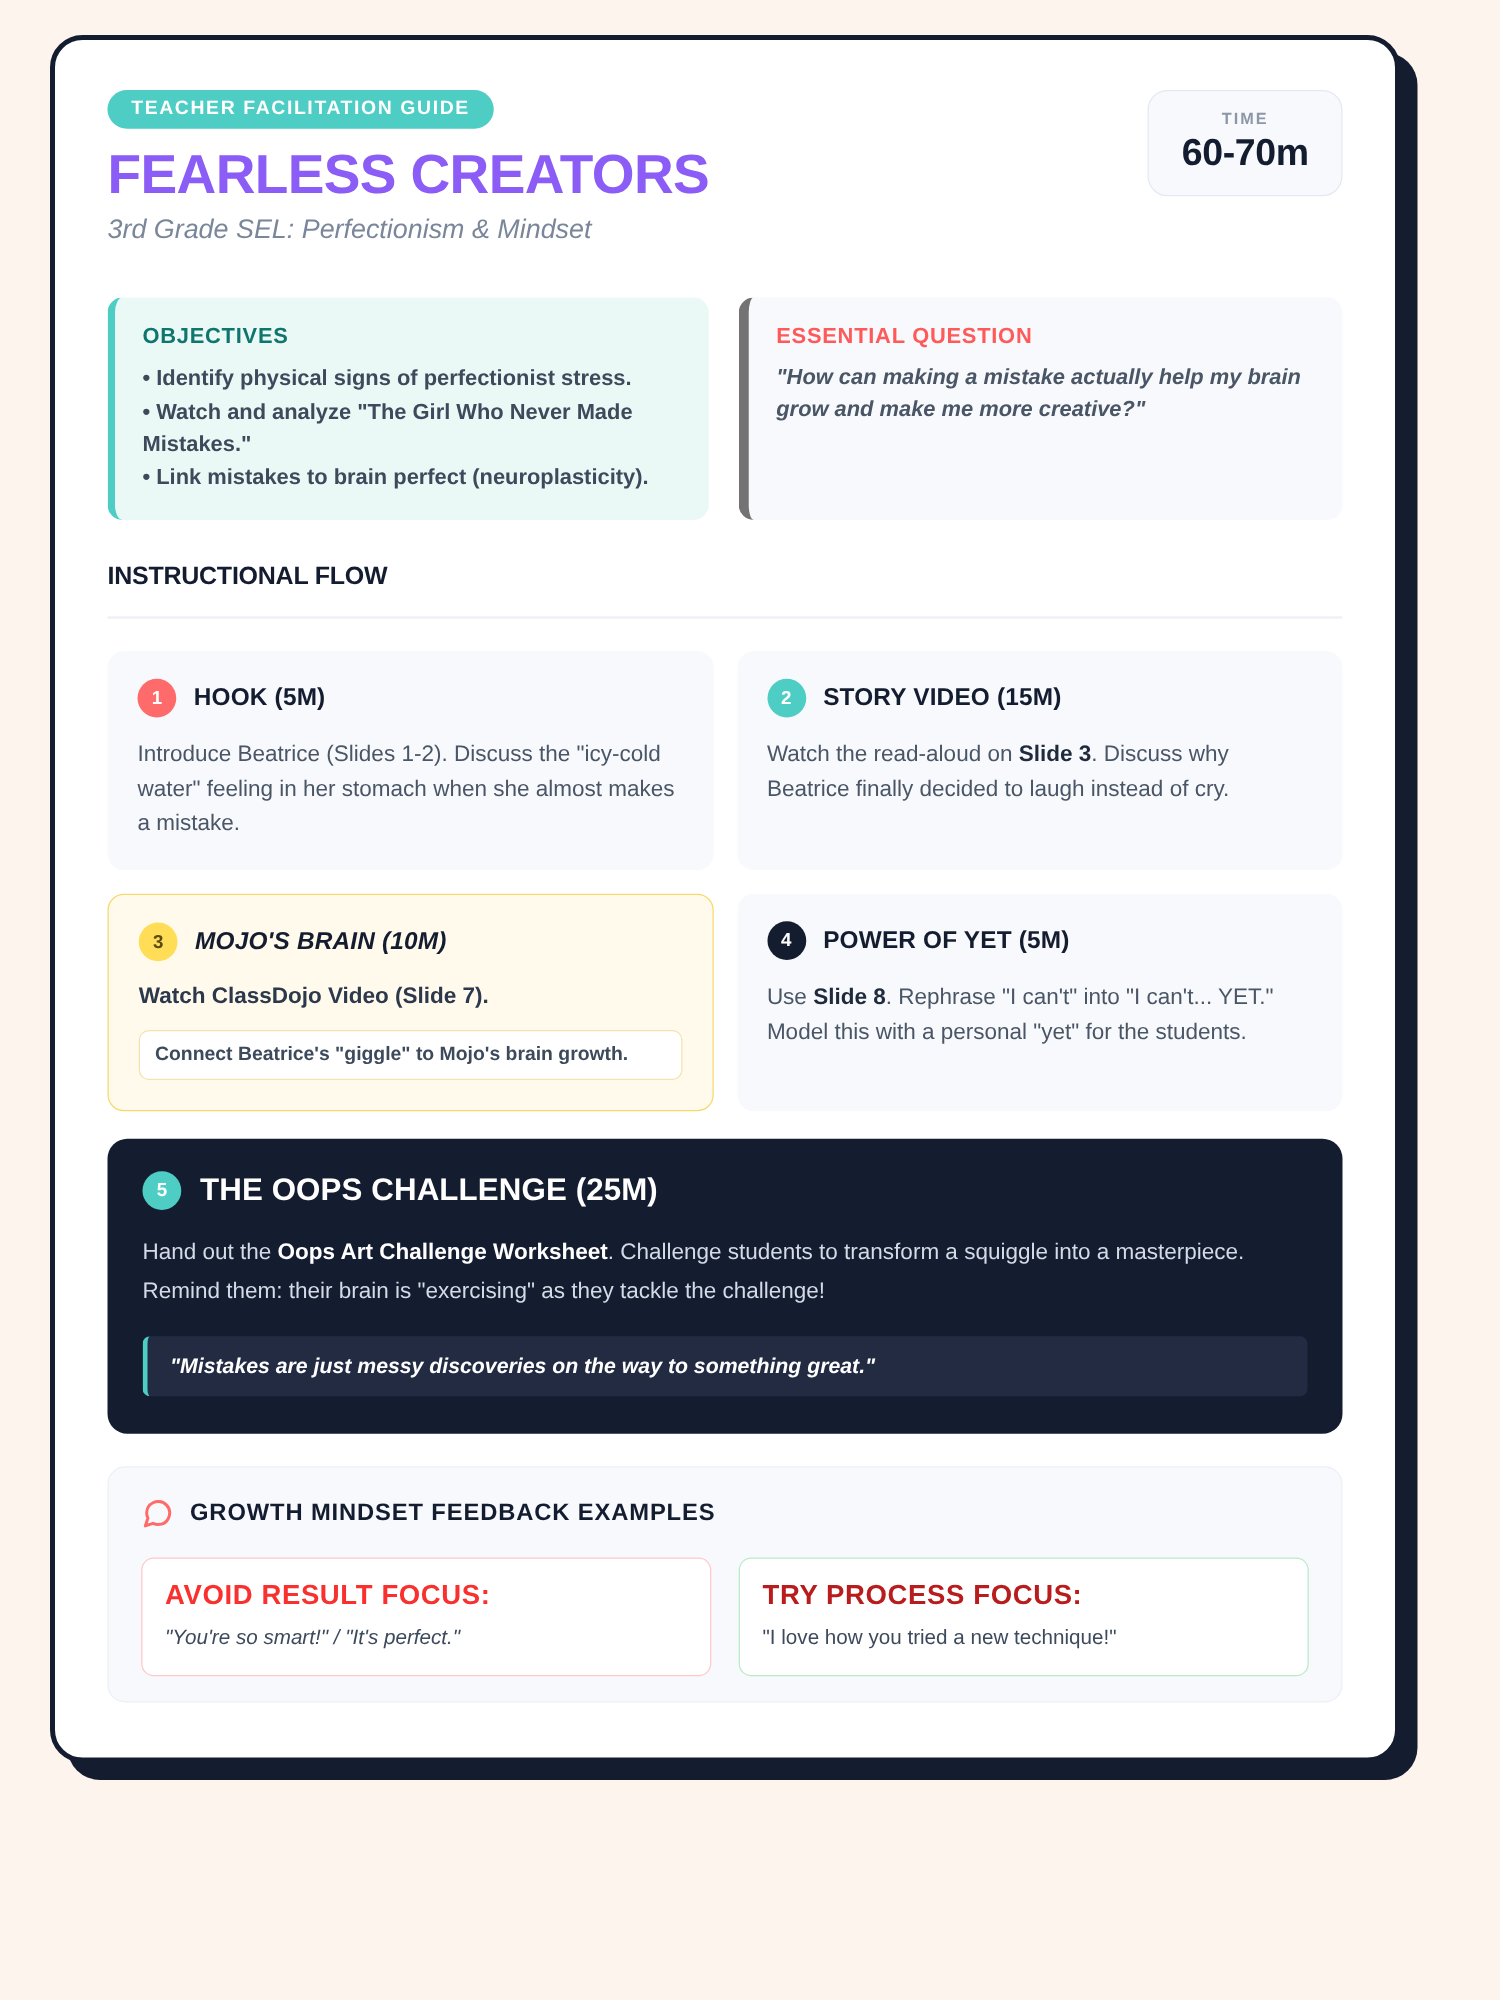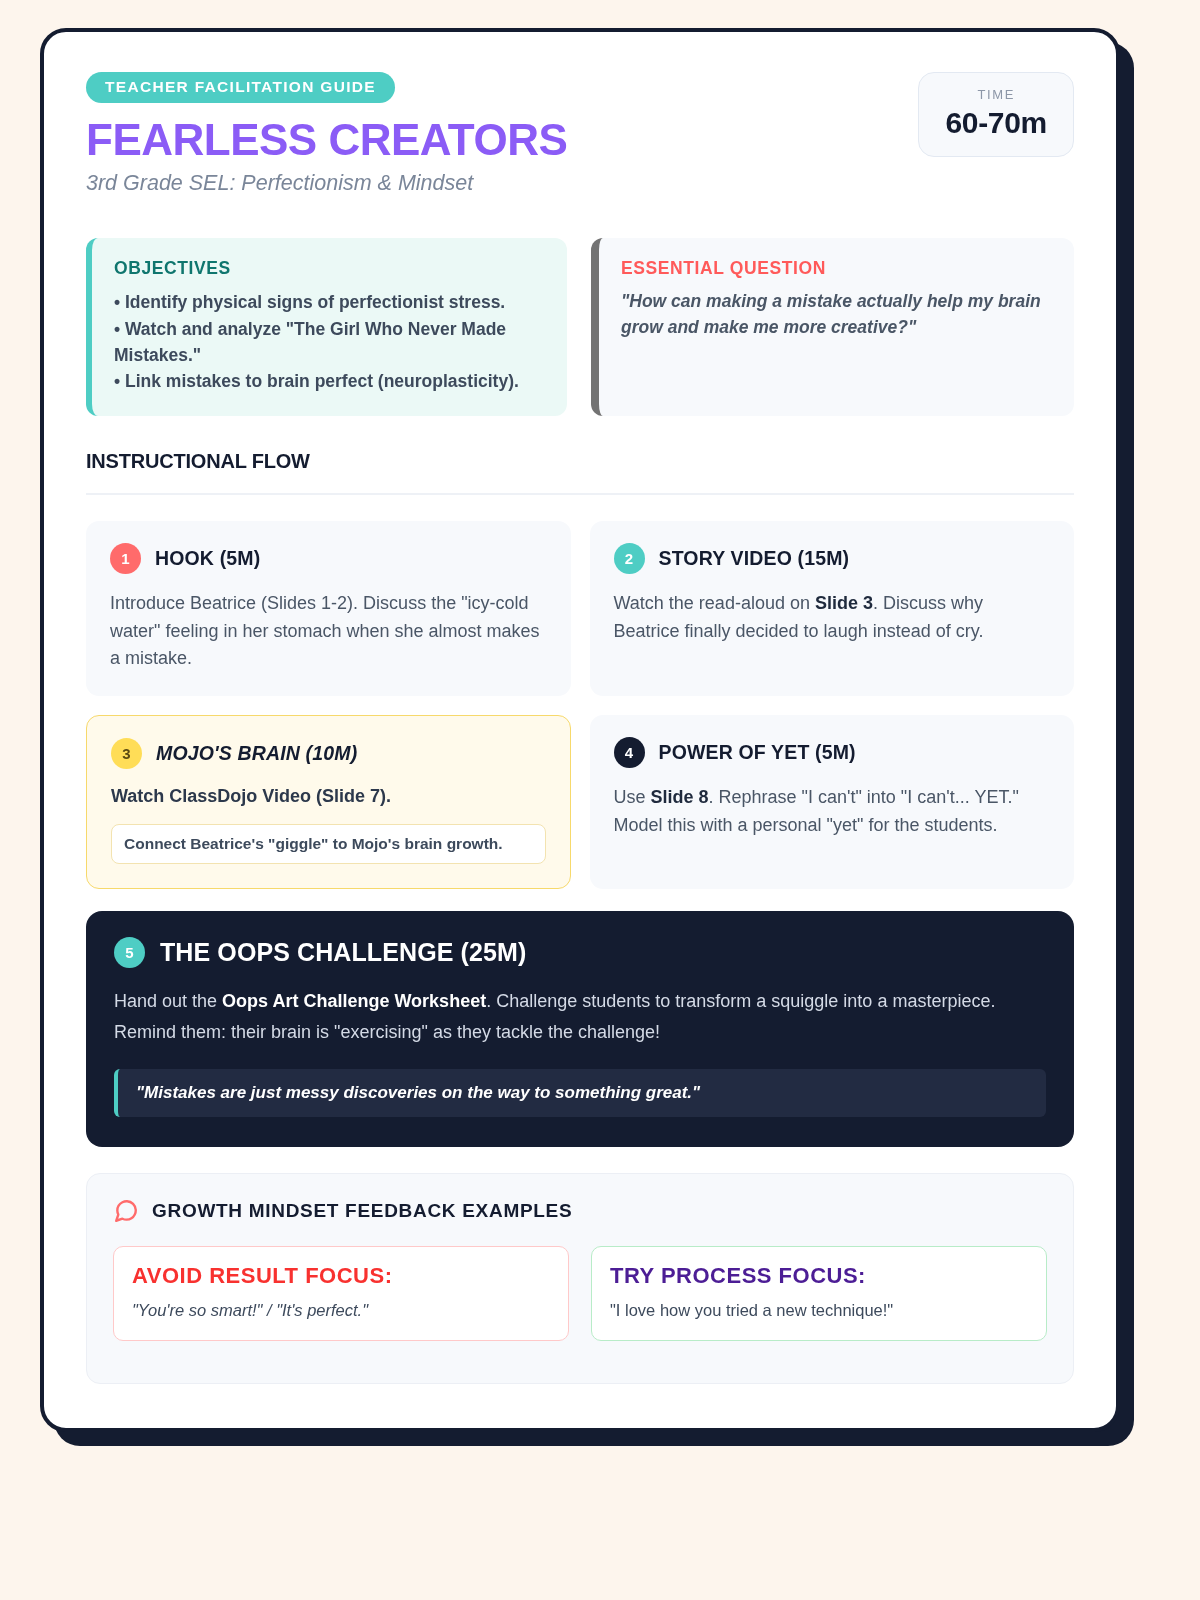--- a/index.html
+++ b/index.html
@@ -72,21 +72,21 @@
     flex: 0 0 auto;
     background: #f7f9fc;
     border: 1.5px solid #e3e9f2;
     border-radius: 16px;
     padding: 14px 26px 16px 26px;
     text-align: center;
     min-width: 152px;
   }
   .time-chip-label {
     font-size: 13px;
-    font-weight: normal;
+    font-weight: bold;
     letter-spacing: 1.6px;
     color: #8d97a8;
   }
   .time-chip-value {
     font-size: 30px;
     font-weight: bold;
     color: #141c30;
     margin-top: 4px;
     letter-spacing: -0.3px;
   }
@@ -259,21 +259,21 @@
     font-weight: bold;
     color: #ffffff;
   }
 
   
   .feedback-panel {
     background: #f7f9fc;
     border: 1.5px solid #eceff5;
     border-radius: 14px;
     margin-top: 26px;
-    padding: 24px 26px 42px 26px;
+    padding: 24px 26px 20px 26px;
   }
   .feedback-head {
     display: flex;
     align-items: center;
     gap: 13px;
   }
   .bubble-icon { width: 26px; height: 26px; flex: 0 0 auto; display: block; }
   .feedback-title {
     font-size: 19px;
     font-weight: bold;
@@ -292,21 +292,21 @@
     padding: 16px 18px 20px 18px;
   }
   .feedback-box.avoid { border: 1.5px solid #ffc9c9; }
   .feedback-box.try   { border: 1.5px solid #b8ecc8; }
   .feedback-label {
     font-size: 22px;
     font-weight: bold;
     letter-spacing: 0.5px;
   }
   .feedback-box.avoid .feedback-label { color: #f8312f; }
-  .feedback-box.try   .feedback-label { color: #4c1d95; }
+  .feedback-box.try   .feedback-label { color: #b91c1c; }
   .feedback-example {
     font-size: 16.5px;
     font-style: italic;
     color: #3d4a5c;
     margin-top: 12px;
   }
   .feedback-box.try .feedback-example { font-style: normal; }
 </style>
 </head>
 <body>

